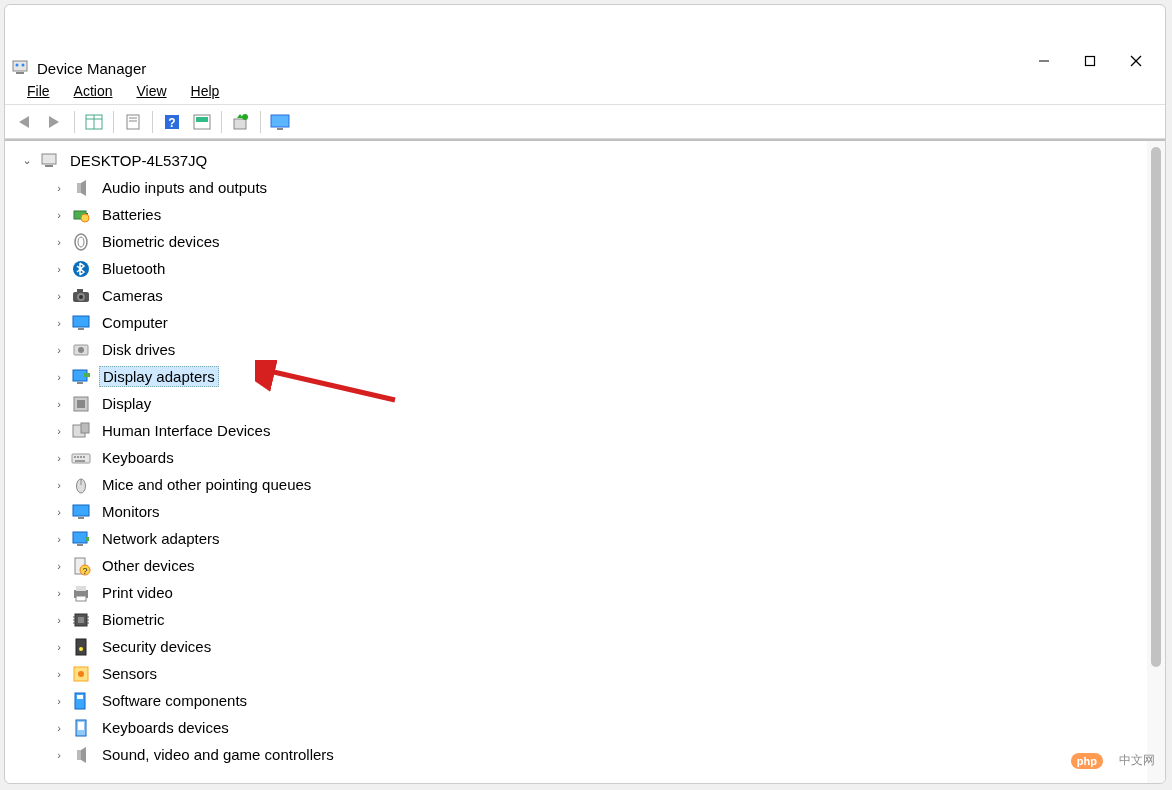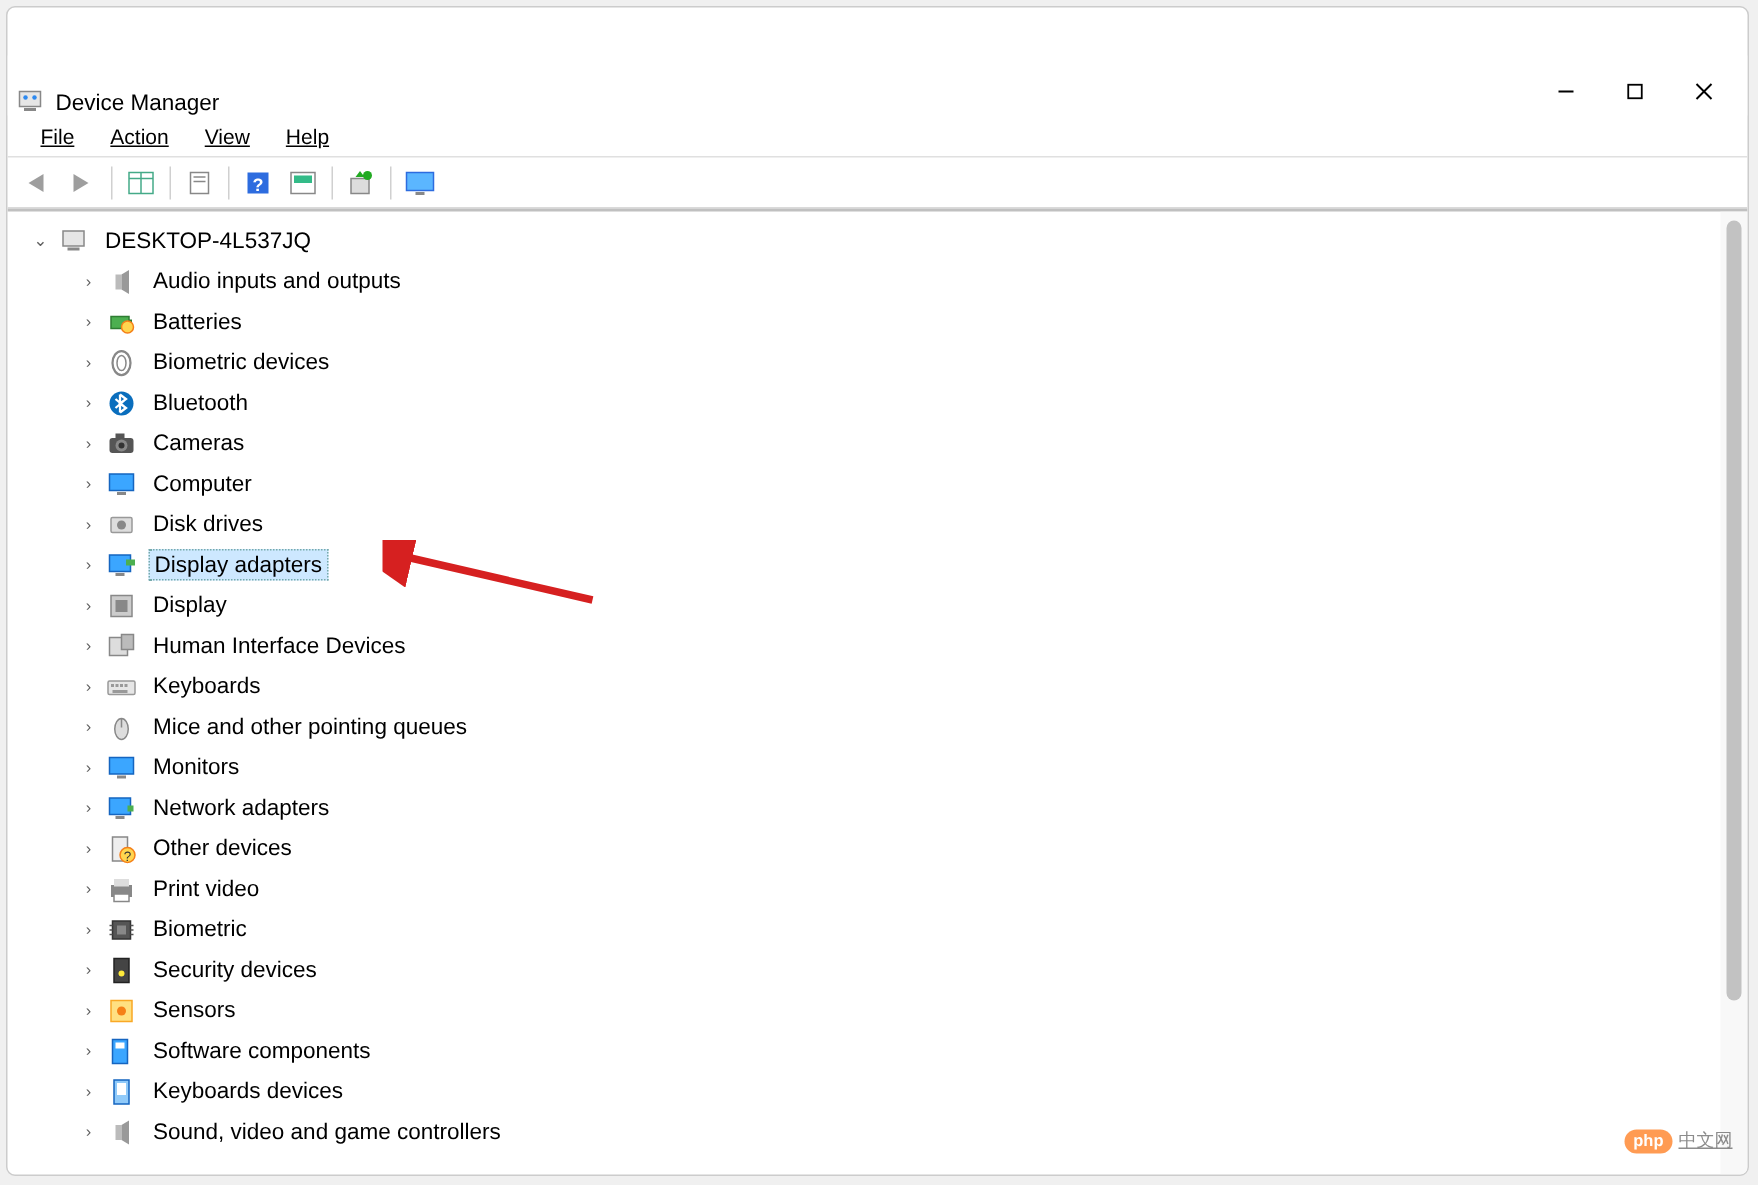--- a/index.html
+++ b/index.html
@@ -135,35 +135,34 @@
   position: absolute;
   left: 250px;
   top: 355px;
   pointer-events: none;
 }
 .watermark {
   position: absolute;
   right: 10px;
   bottom: 14px;
   display: flex; align-items: center;
-  gap: 4px;
+  gap: 16px;
   opacity: 0.75;
 }
 .watermark .badge {
   background: #ff7a1a;
   color: #fff;
   font-weight: bold;
   font-size: 11px;
   padding: 2px 6px;
   border-radius: 10px;
 }
 .watermark .txt {
   font-size: 12px;
   color: #666;
-  text-decoration: underline;
 }
 </style>
 </head>
 <body>
 
 <div class="window">
 
   <div class="titlebar">
     <span class="app-icon">
       <svg viewBox="0 0 18 18" width="18" height="18">

